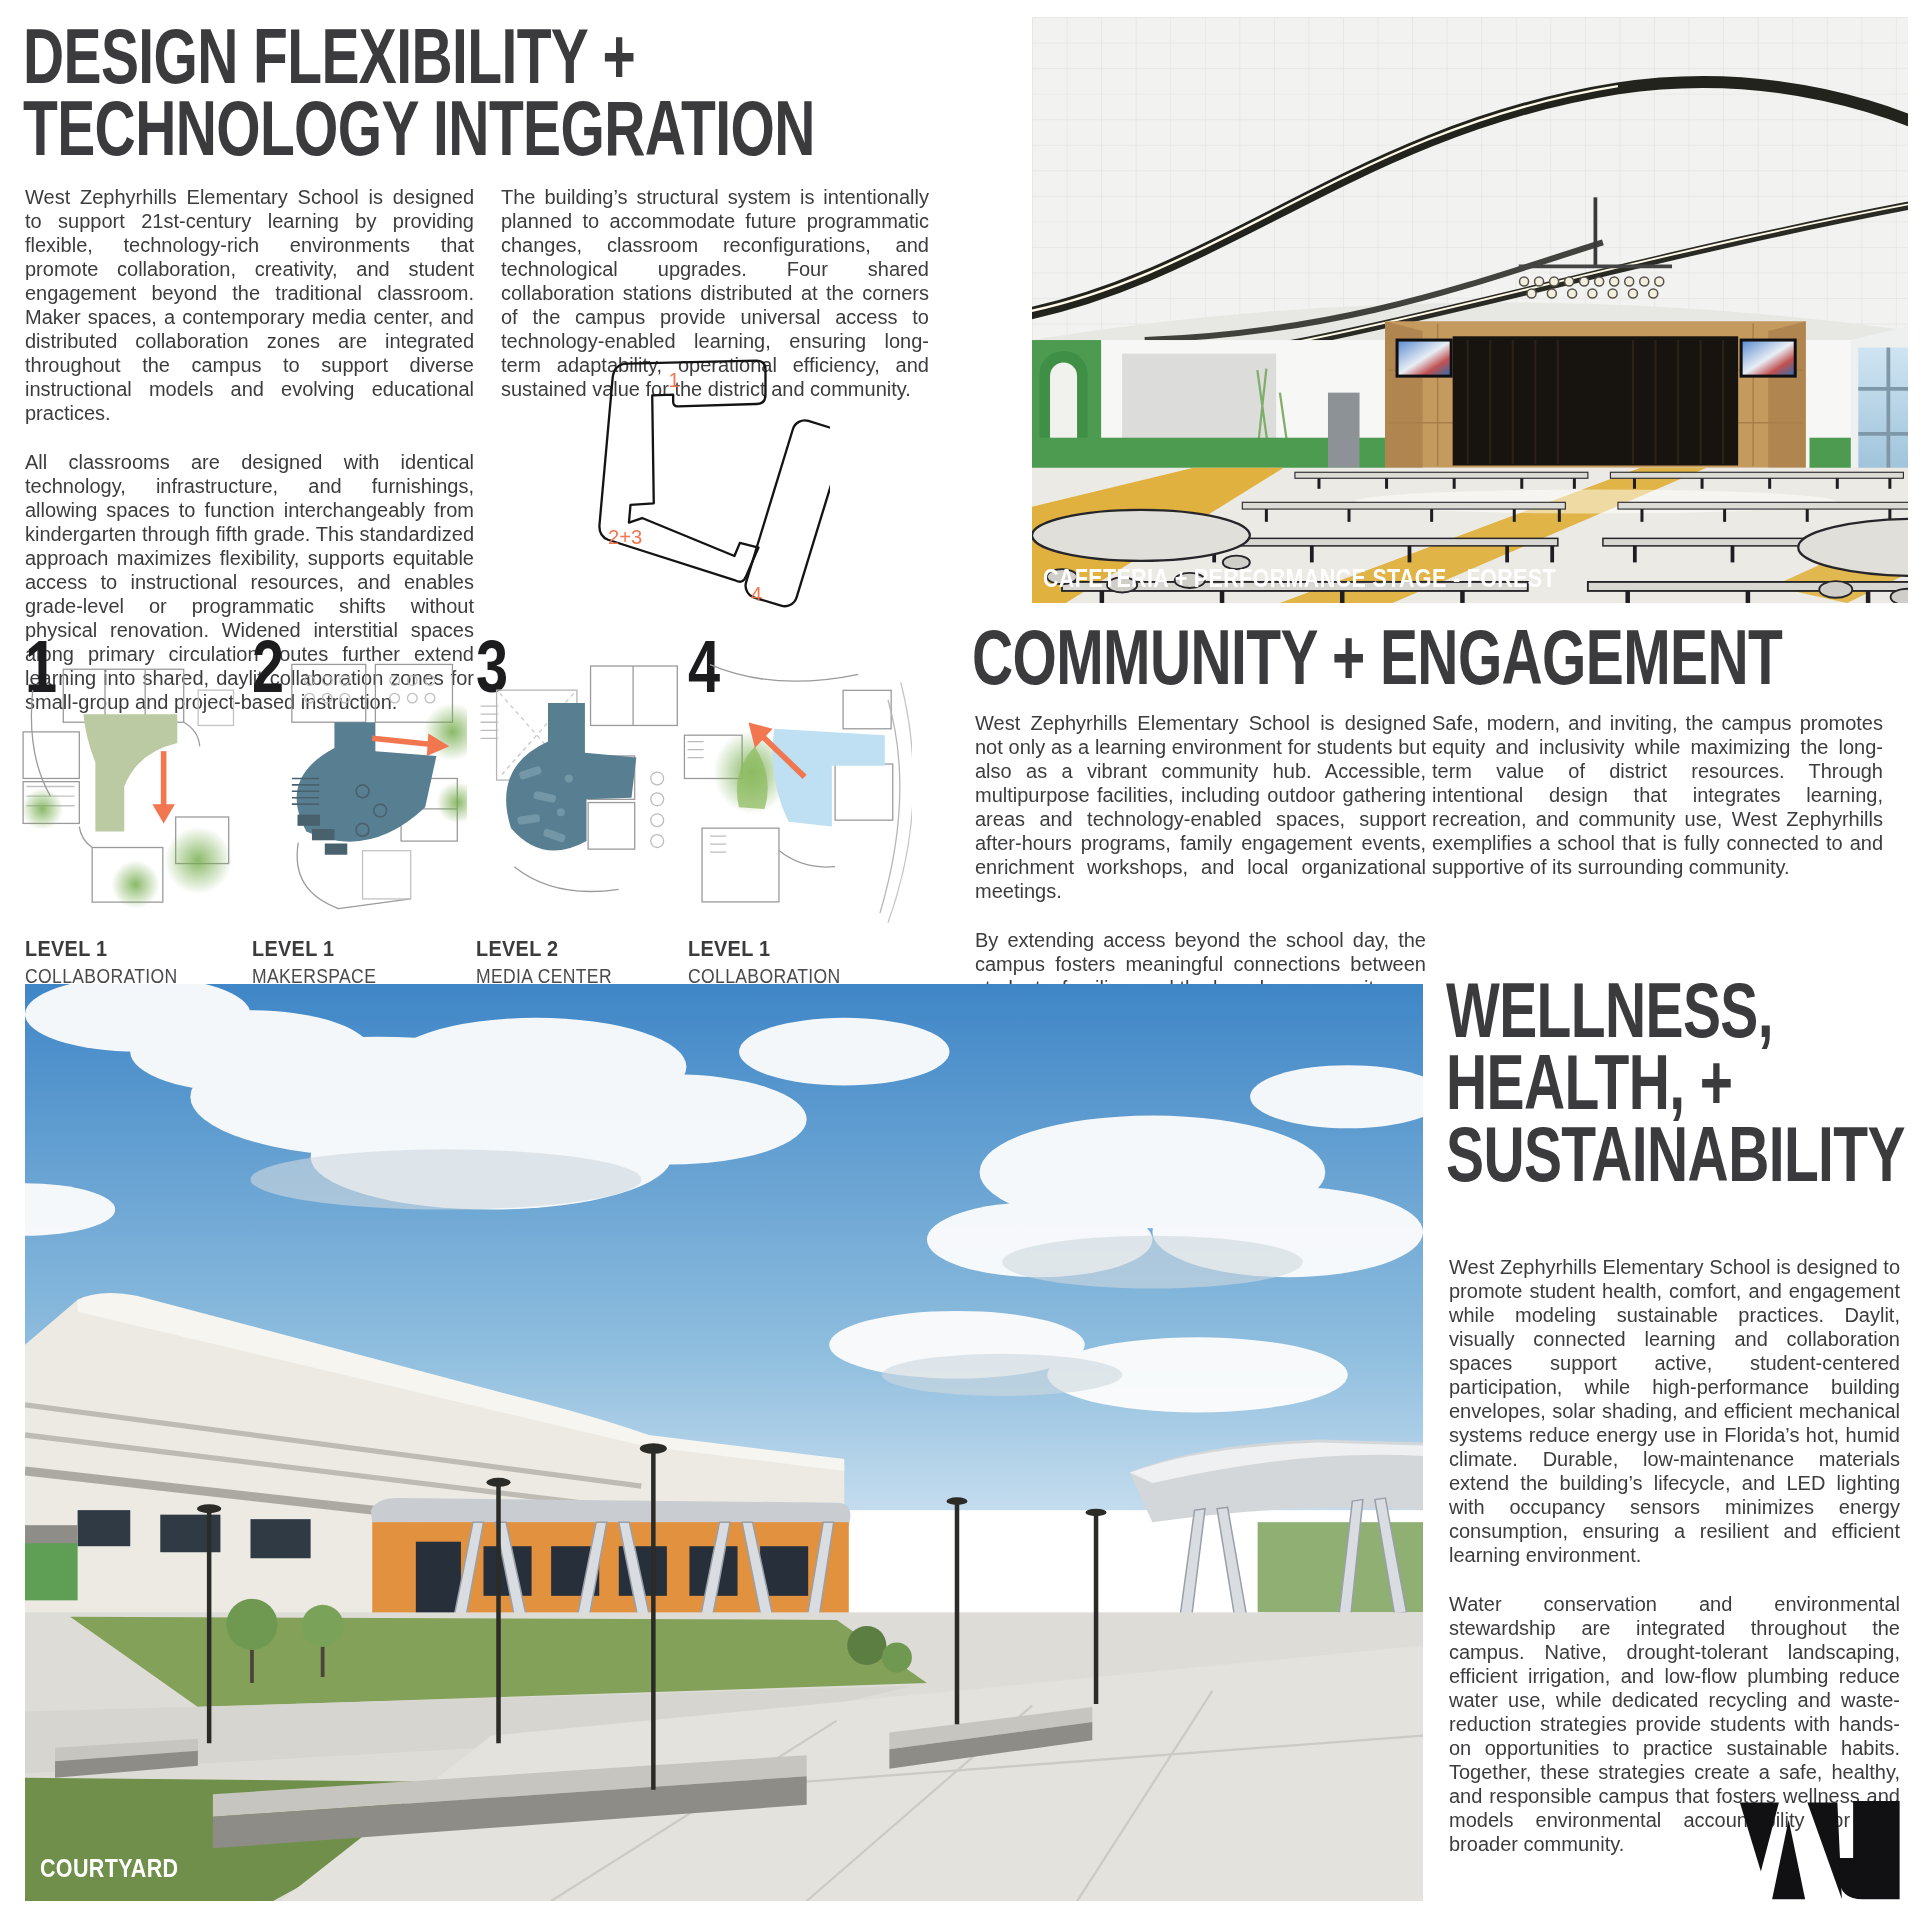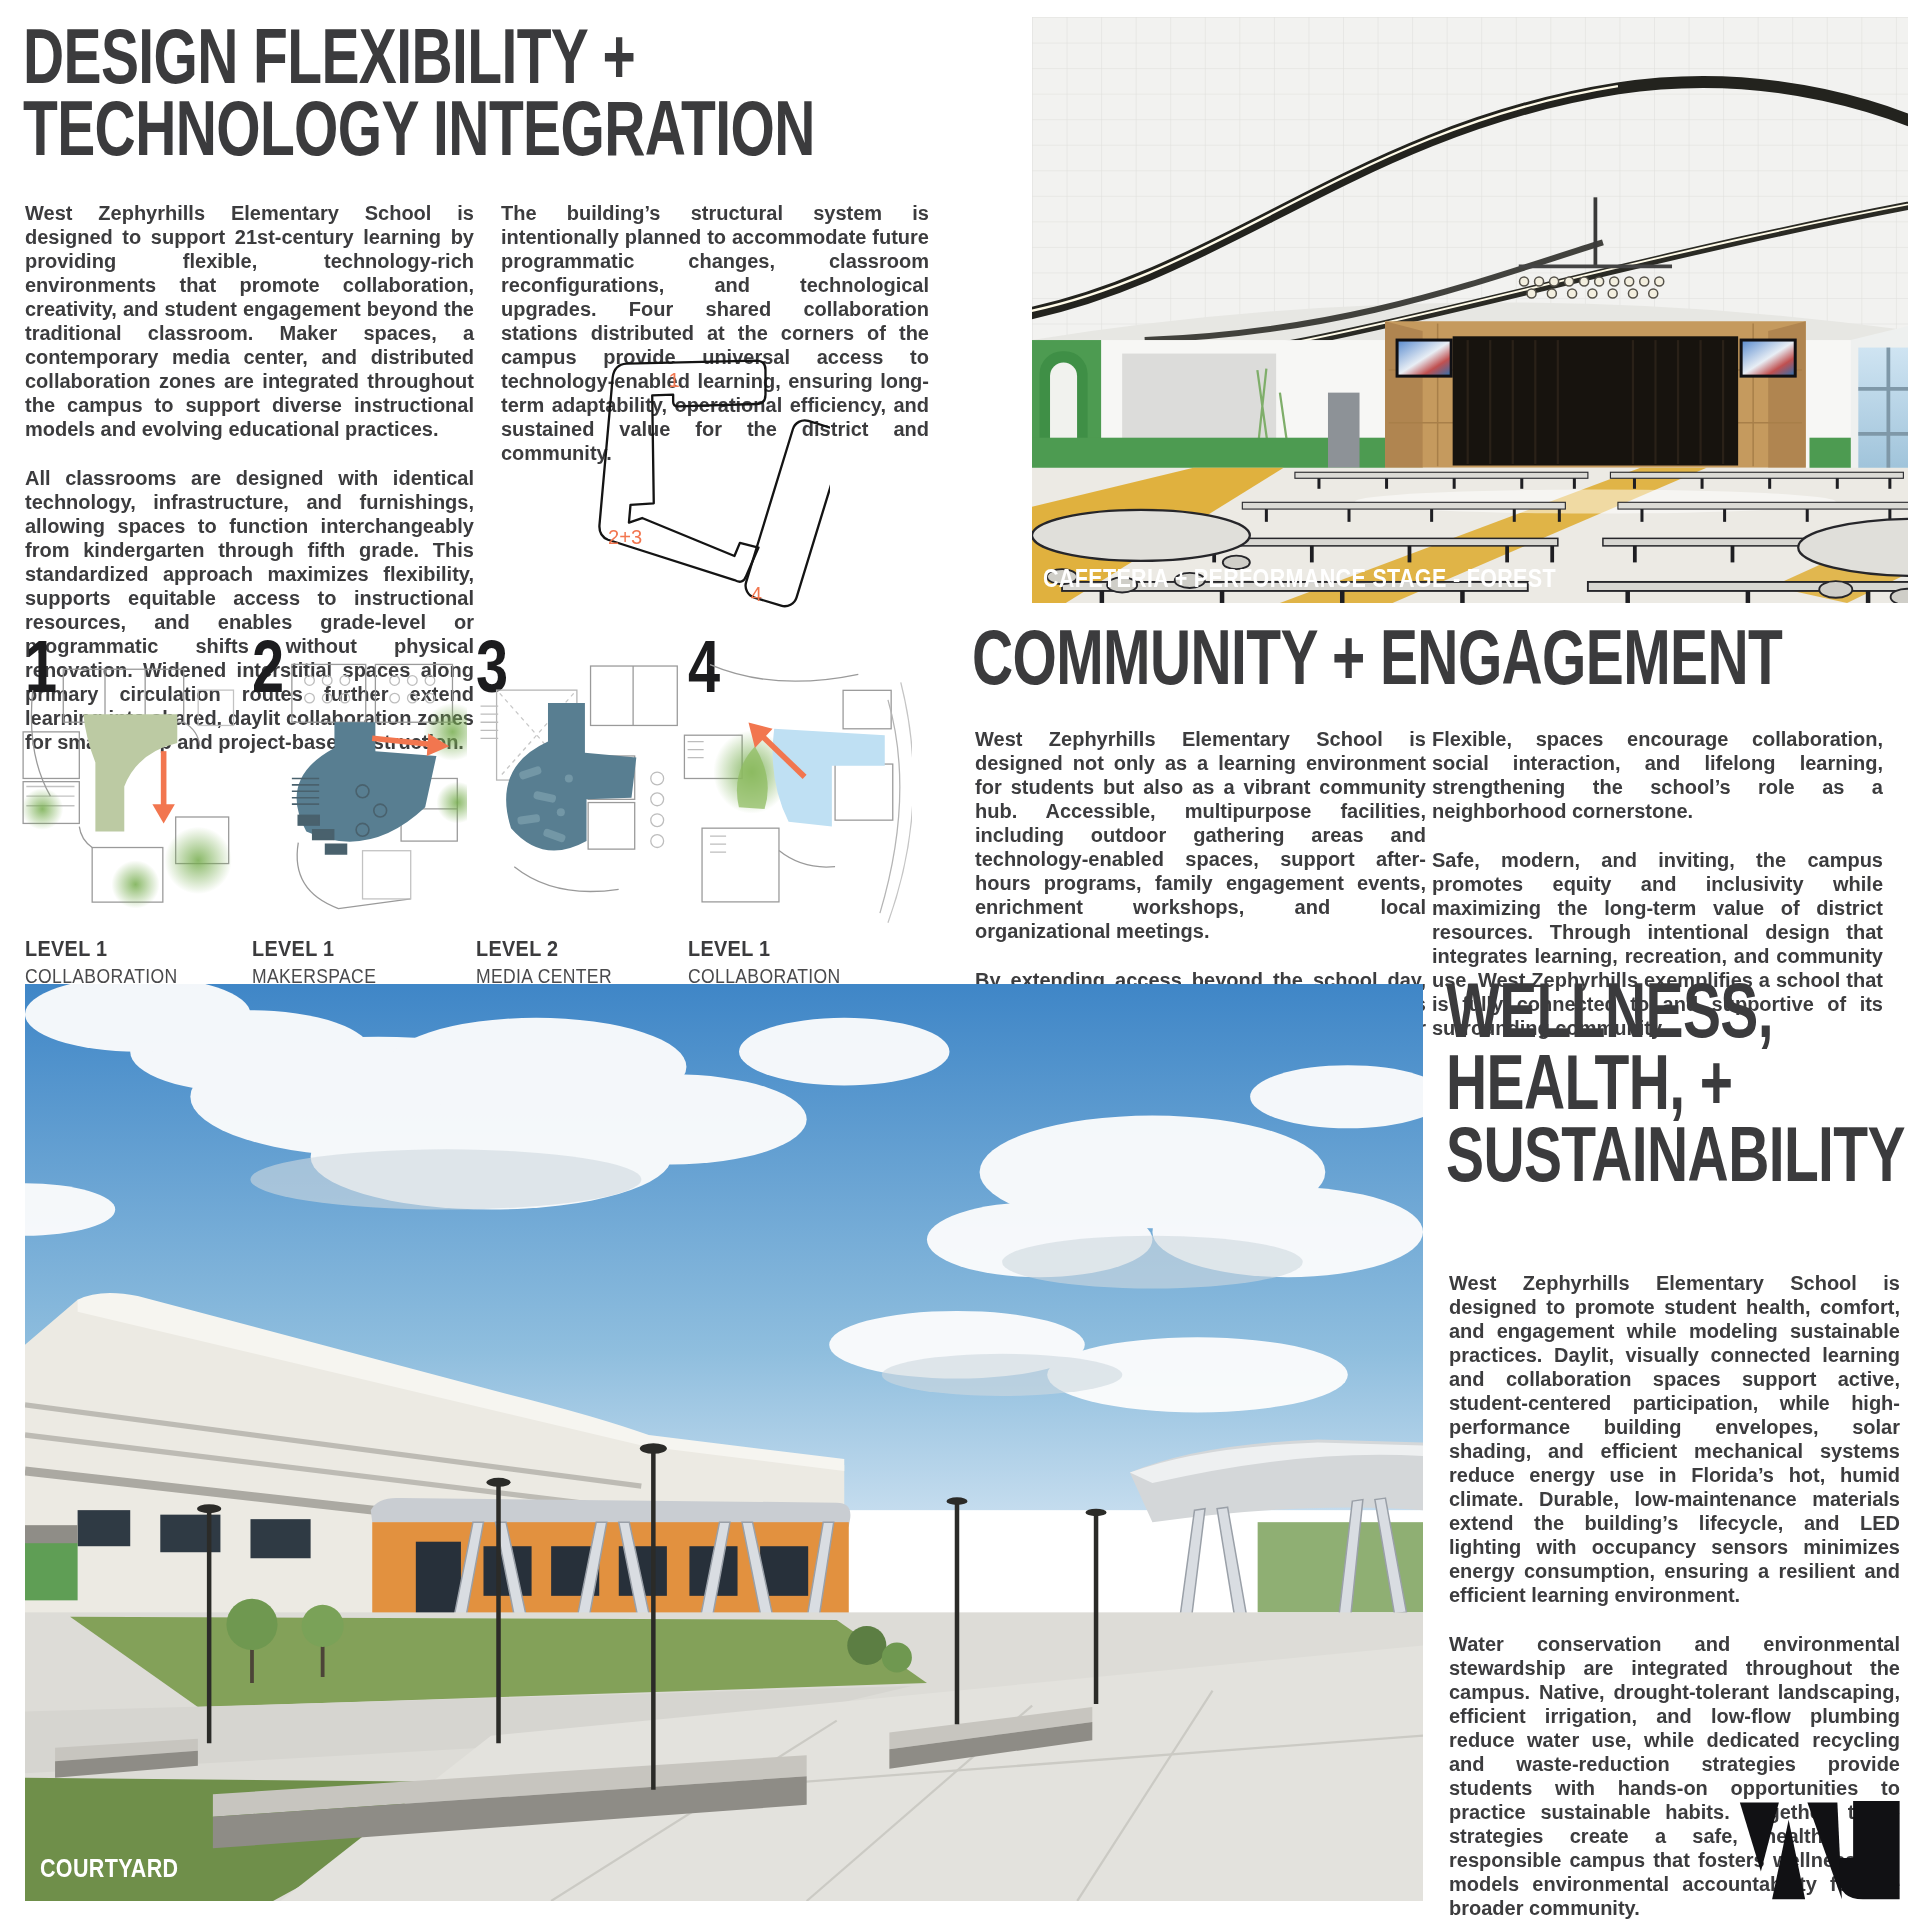--- a/index.html
+++ b/index.html
@@ -1,20 +1,20 @@
 <!DOCTYPE html>
 <html style="font-size:12px"><head>
 <meta charset="utf-8">
 <style>
   html,body{margin:0;padding:0;background:#ffffff;}
   #board{position:relative;width:1908px;height:1924px;background:#ffffff;overflow:hidden;
          font-family:"Liberation Sans",sans-serif;color:#3c3c3e;}
   .heading{position:absolute;font-weight:700;color:#3b3b3d;line-height:72px;font-size:78px;
            letter-spacing:-0.8px;transform:scaleX(0.73);transform-origin:0 0;white-space:nowrap;}
-  .body-col p{margin:16px 0 25px 0;font-size:20px;line-height:24px;text-align:justify;color:#3c3c3e;font-weight:bold;}
+  .body-col p{margin:0 0 25px 0;font-size:20px;line-height:24px;text-align:justify;color:#3c3c3e;}
   .body-col p:last-child{margin-bottom:0;}
   .cols{position:absolute;display:flex;}
   .photo{position:absolute;overflow:hidden;}
   .photo svg{display:block;}
   .photo-caption{position:absolute;left:10.5px;color:#ffffff;font-weight:700;font-size:25px;
                  letter-spacing:0.4px;transform:scaleX(0.86);transform-origin:0 0;white-space:nowrap;}
   .diag-number{position:absolute;font-size:74px;font-weight:700;color:#1c1c1e;line-height:68px;
                transform:scaleX(0.78);transform-origin:0 0;}
   .diag-level{position:absolute;font-size:22px;font-weight:700;color:#3b3b3d;letter-spacing:0.4px;
               transform:scaleX(0.9);transform-origin:0 0;white-space:nowrap;}
@@ -394,21 +394,20 @@
   <div class="diag-sub" style="left:688px;top:965px;">COLLABORATION</div>
 
   <div class="heading" style="left:972px;top:621px;">COMMUNITY + ENGAGEMENT</div>
 
   <div class="cols" style="left:975px;top:711px;width:924px;gap:6px;">
     <div class="body-col" style="width:451px;">
       <p>West Zephyrhills Elementary School is designed not only as a learning environment for students but also as a vibrant community hub. Accessible, multipurpose facilities, including outdoor gathering areas and technology-enabled spaces, support after-hours programs, family engagement events, enrichment workshops, and local organizational meetings.</p>
       <p>By extending access beyond the school day, the campus fosters meaningful connections between students, families, and the broader community.</p>
     </div>
     <div class="body-col" style="width:451px;">
-      <p>Flexible, spaces encourage collaboration, social interaction, and lifelong learning, strengthening the school’s role as a neighborhood cornerstone.</p>
       <p>Safe, modern, and inviting, the campus promotes equity and inclusivity while maximizing the long-term value of district resources. Through intentional design that integrates learning, recreation, and community use, West Zephyrhills exemplifies a school that is fully connected to and supportive of its surrounding community.</p>
     </div>
   </div>
 
   <figure class="photo" style="left:25px;top:984px;width:1398px;height:917px;margin:0;">
     <svg width="1398" height="917" viewBox="0 0 1860 1220">
       <defs>
         <linearGradient id="skyg" x1="0" y1="0" x2="0" y2="1">
           <stop offset="0" stop-color="#3f86c7"></stop>
             <stop offset="0.7" stop-color="#8fbede"></stop>

